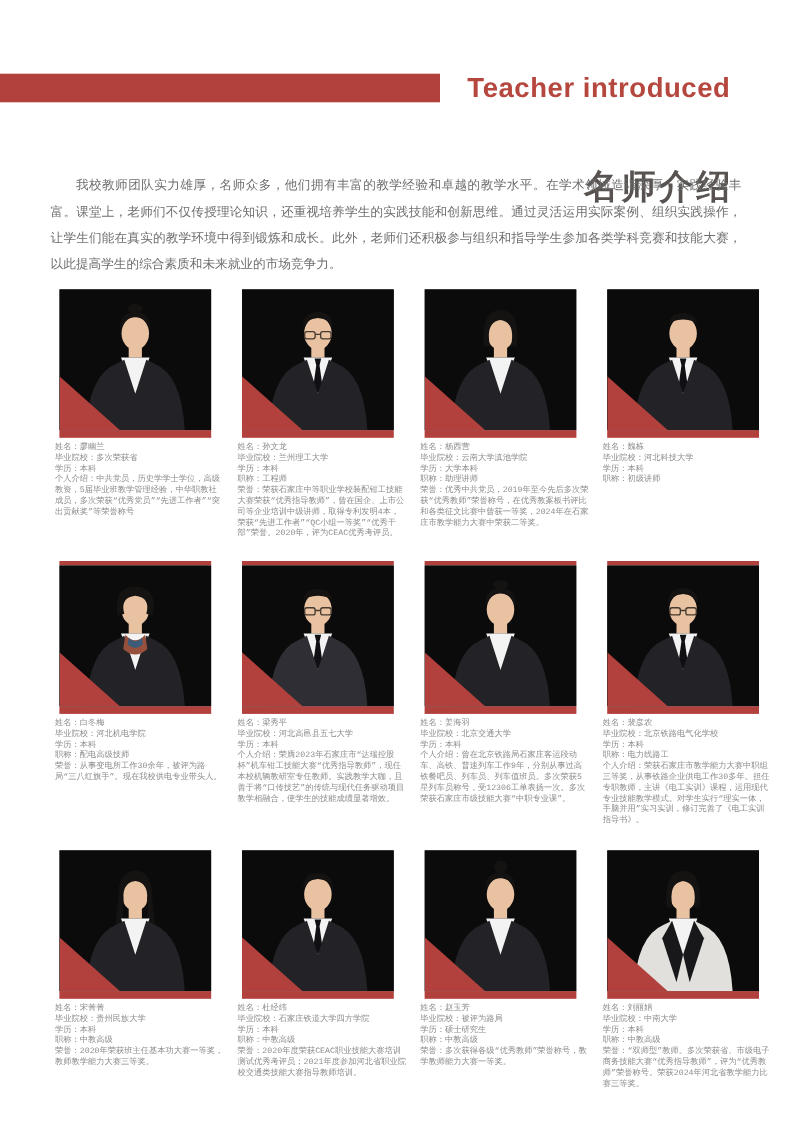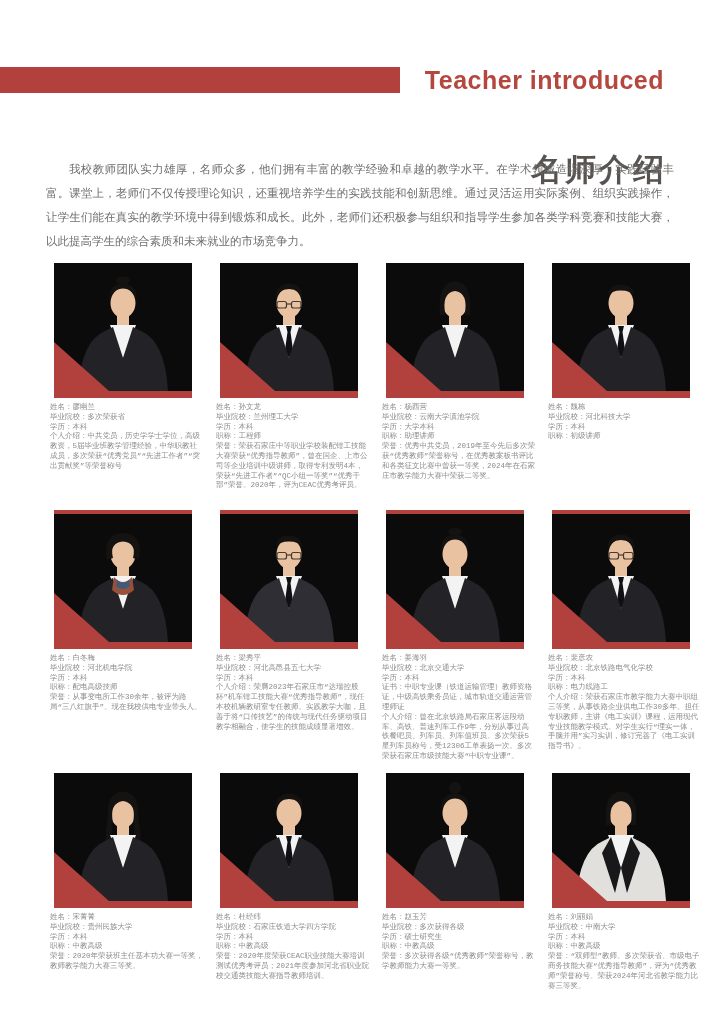--- a/index.html
+++ b/index.html
@@ -232,21 +232,20 @@
 
     <path d="M0,79 L55,128 L0,128 Z" fill="#b2403c"></path>
   </svg>
           </div>
       <div class="photo-bar"></div>
     </div>
     <div class="info">
           <p class="line"><span class="lbl">姓名：</span><span>姜海羽</span></p>
           <p class="line"><span class="lbl">毕业院校：</span><span>北京交通大学</span></p>
           <p class="line"><span class="lbl">学历：</span><span>本科</span></p>
-          <p class="line"><span class="lbl">证书：</span><span>中职专业课（铁道运输管理）教师资格证，中级高铁乘务员证，城市轨道交通运营管理师证</span></p>
           <p class="line"><span class="lbl">个人介绍：</span><span>曾在北京铁路局石家庄客运段动车、高铁、普速列车工作9年，分别从事过高铁餐吧员、列车员、列车值班员。多次荣获5星列车员称号，受12306工单表扬一次。多次荣获石家庄市级技能大赛“中职专业课”。</span></p>
         </div>
   </div>
       <div class="card">
     <div class="topline"></div>
     <div class="photo-wrap">
       <div class="photo">
             <svg viewBox="0 0 138 128" xmlns="http://www.w3.org/2000/svg">
     <rect width="138" height="128" fill="#0b0b0c"></rect>
     <rect x="63" y="48" width="12" height="14" fill="#e9c2a2"></rect>
@@ -348,21 +347,21 @@
     <path d="M24,128 Q27,78 51,68 L59,64 L69,95 L79,64 L87,68 Q111,78 114,128 Z" fill="#232327"></path>
     <path d="M59,64 L69,95 L79,64 L82,62 L69,96 L56,62 Z" fill="none"></path>
 
     <path d="M0,79 L55,128 L0,128 Z" fill="#b2403c"></path>
   </svg>
           </div>
       <div class="photo-bar"></div>
     </div>
     <div class="info">
           <p class="line"><span class="lbl">姓名：</span><span>赵玉芳</span></p>
-          <p class="line"><span class="lbl">毕业院校：</span><span>多次获得各级</span></p>
+          <p class="line"><span class="lbl">毕业院校：</span><span>被评为路局</span></p>
           <p class="line"><span class="lbl">学历：</span><span>硕士研究生</span></p>
           <p class="line"><span class="lbl">职称：</span><span>中教高级</span></p>
           <p class="line"><span class="lbl">荣誉：</span><span>多次获得各级“优秀教师”荣誉称号，教学教师能力大赛一等奖。</span></p>
         </div>
   </div>
       <div class="card">
 
     <div class="photo-wrap">
       <div class="photo">
             <svg viewBox="0 0 138 128" xmlns="http://www.w3.org/2000/svg">

